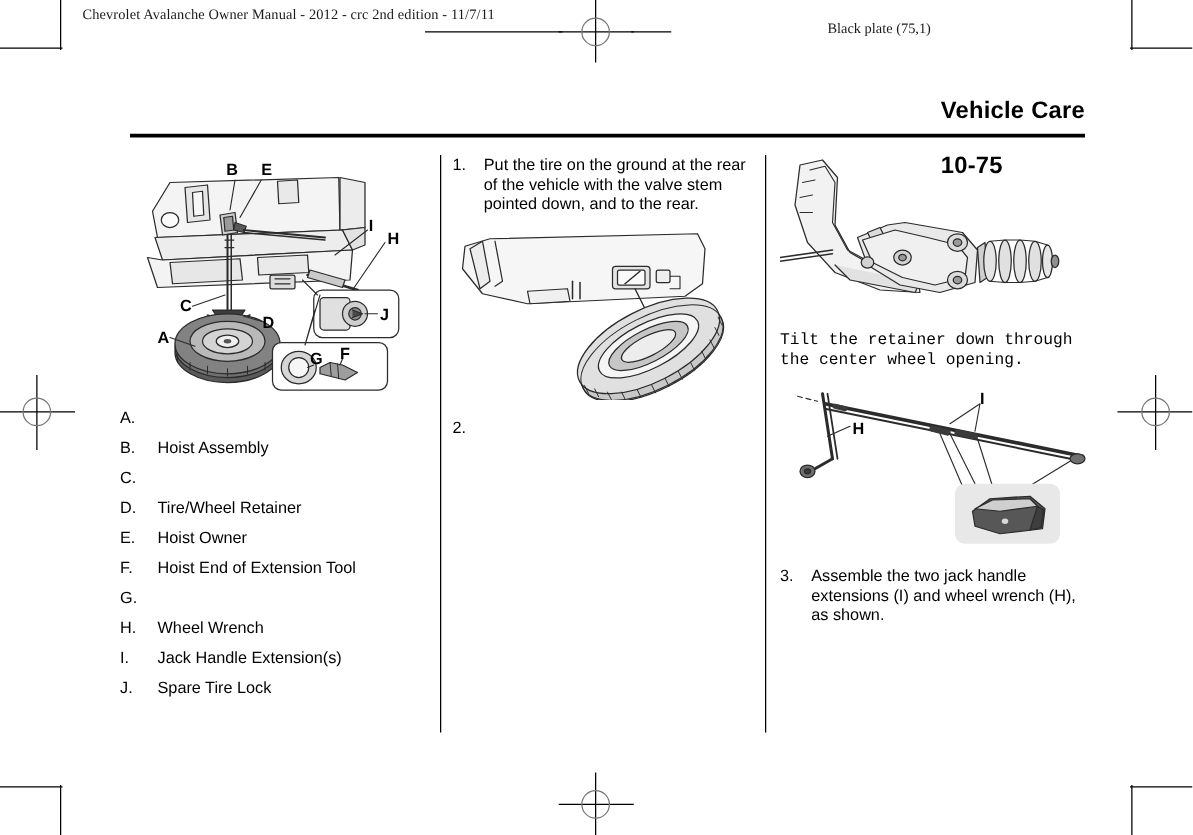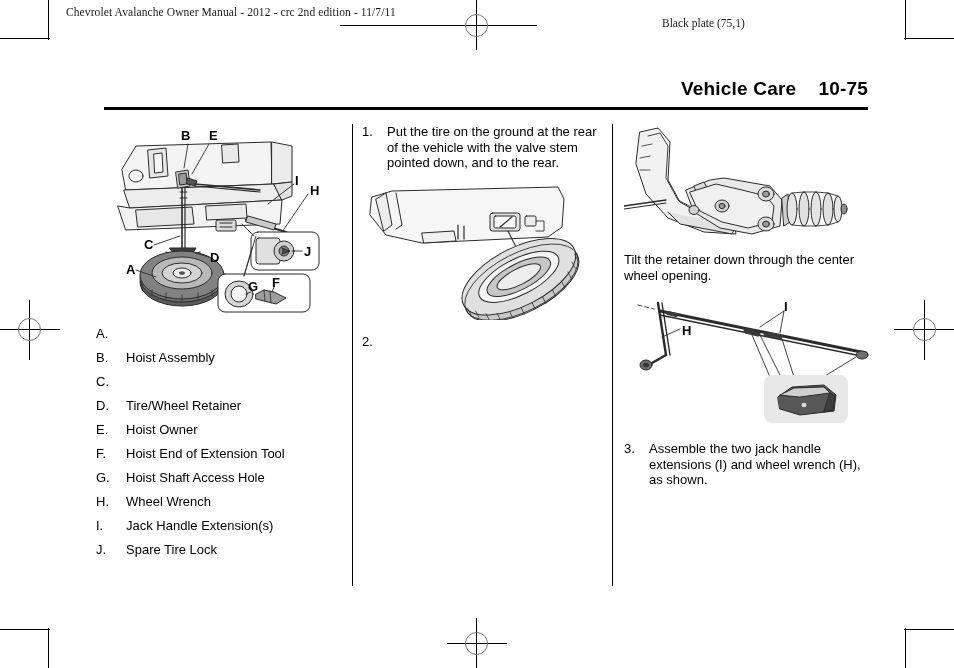--- a/index.html
+++ b/index.html
@@ -45,20 +45,21 @@
   }
 
   .running-head {
     position: absolute;
     right: 86px; top: 78px;
     display: flex; align-items: baseline;
     gap: 22px;
     font-weight: bold;
     font-size: 19px;
     letter-spacing: .2px;
+    flex-direction: column;
   }
   .rule {
     position: absolute;
     left: 104px; right: 86px; top: 107px;
     height: 3px; background: #000;
   }
 
   
   .columns {
     position: absolute;
@@ -275,21 +276,20 @@
       <div class="legend-row">
         <span class="legend-key">E.</span>
         <span class="legend-val">Hoist Owner</span>
       </div>
       <div class="legend-row">
         <span class="legend-key">F.</span>
         <span class="legend-val">Hoist End of Extension Tool</span>
       </div>
       <div class="legend-row">
         <span class="legend-key">G.</span>
-        <span class="legend-val">Hoist Shaft Access Hole</span>
       </div>
       <div class="legend-row">
         <span class="legend-key">H.</span>
         <span class="legend-val">Wheel Wrench</span>
       </div>
       <div class="legend-row">
         <span class="legend-key">I.</span>
         <span class="legend-val">Jack Handle Extension(s)</span>
       </div>
       <div class="legend-row">
@@ -391,21 +391,21 @@
             <ellipse cx="204" cy="85" rx="5" ry="16" fill="#e0e0e0"></ellipse>
             <ellipse cx="214" cy="85" rx="4" ry="13" fill="#e6e6e6"></ellipse>
           </g>
           <path d="M168 69 L180 68 M180 68 L192 68 M192 68 L204 69 M204 69 L214 72" stroke-width="0.9"></path>
           <path d="M168 101 L180 102 M180 102 L192 102 M192 102 L204 101 M204 101 L214 98" stroke-width="0.9"></path>
           <ellipse cx="220" cy="85" rx="3" ry="5" fill="#8f8f8f"></ellipse>
         </g>
       </svg>
     </div>
 
-    <div class="para" style="">Tilt the retainer down through the center wheel opening.</div>
+    <div class="para" style="margin-top:12px;font-family:Liberation Mono, monospace;">Tilt the retainer down through the center wheel opening.</div>
 
     <div class="fig" style="margin-top:16px;">
       <svg width="250" height="128" viewBox="0 0 250 128" xmlns="http://www.w3.org/2000/svg">
         <g fill="none" stroke="#2b2b2b" stroke-width="1" stroke-linejoin="round" stroke-linecap="round">
 
           <path d="M34 4 L42 56" stroke-width="2.4"></path>
           <path d="M38 4 L46 56" stroke-width="1.4"></path>
           <path d="M42 56 L28 64" stroke-width="2.4"></path>
           <ellipse cx="22" cy="66" rx="6" ry="5" fill="#6f6f6f" stroke="#2b2b2b"></ellipse>
           <ellipse cx="22" cy="66" rx="2.5" ry="2" fill="#3a3a3a"></ellipse>

